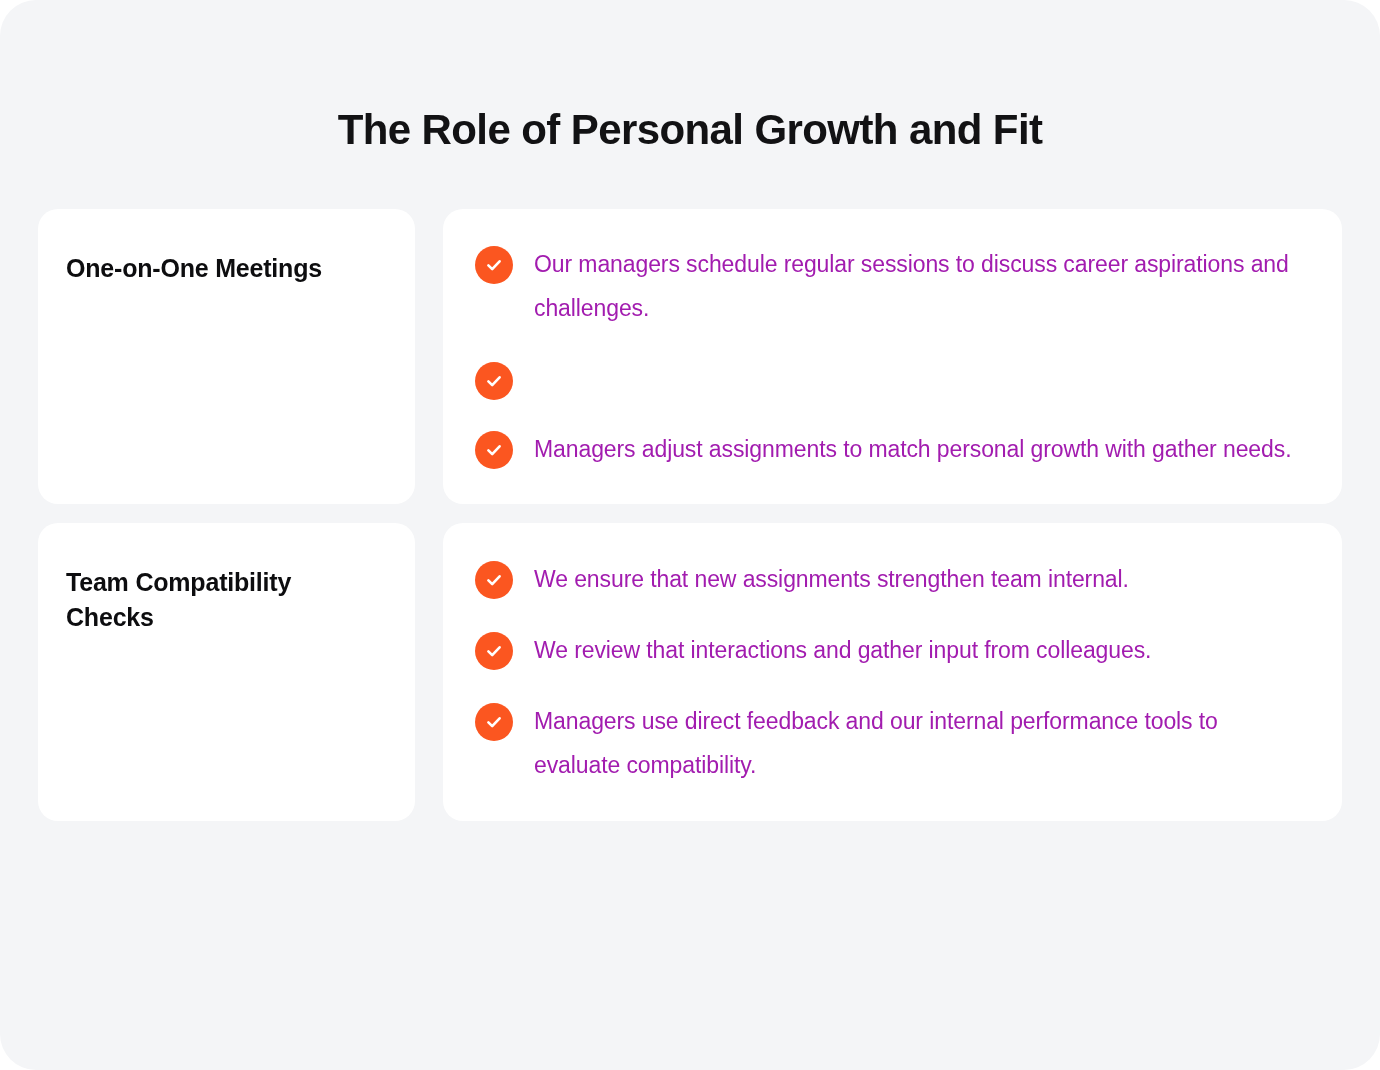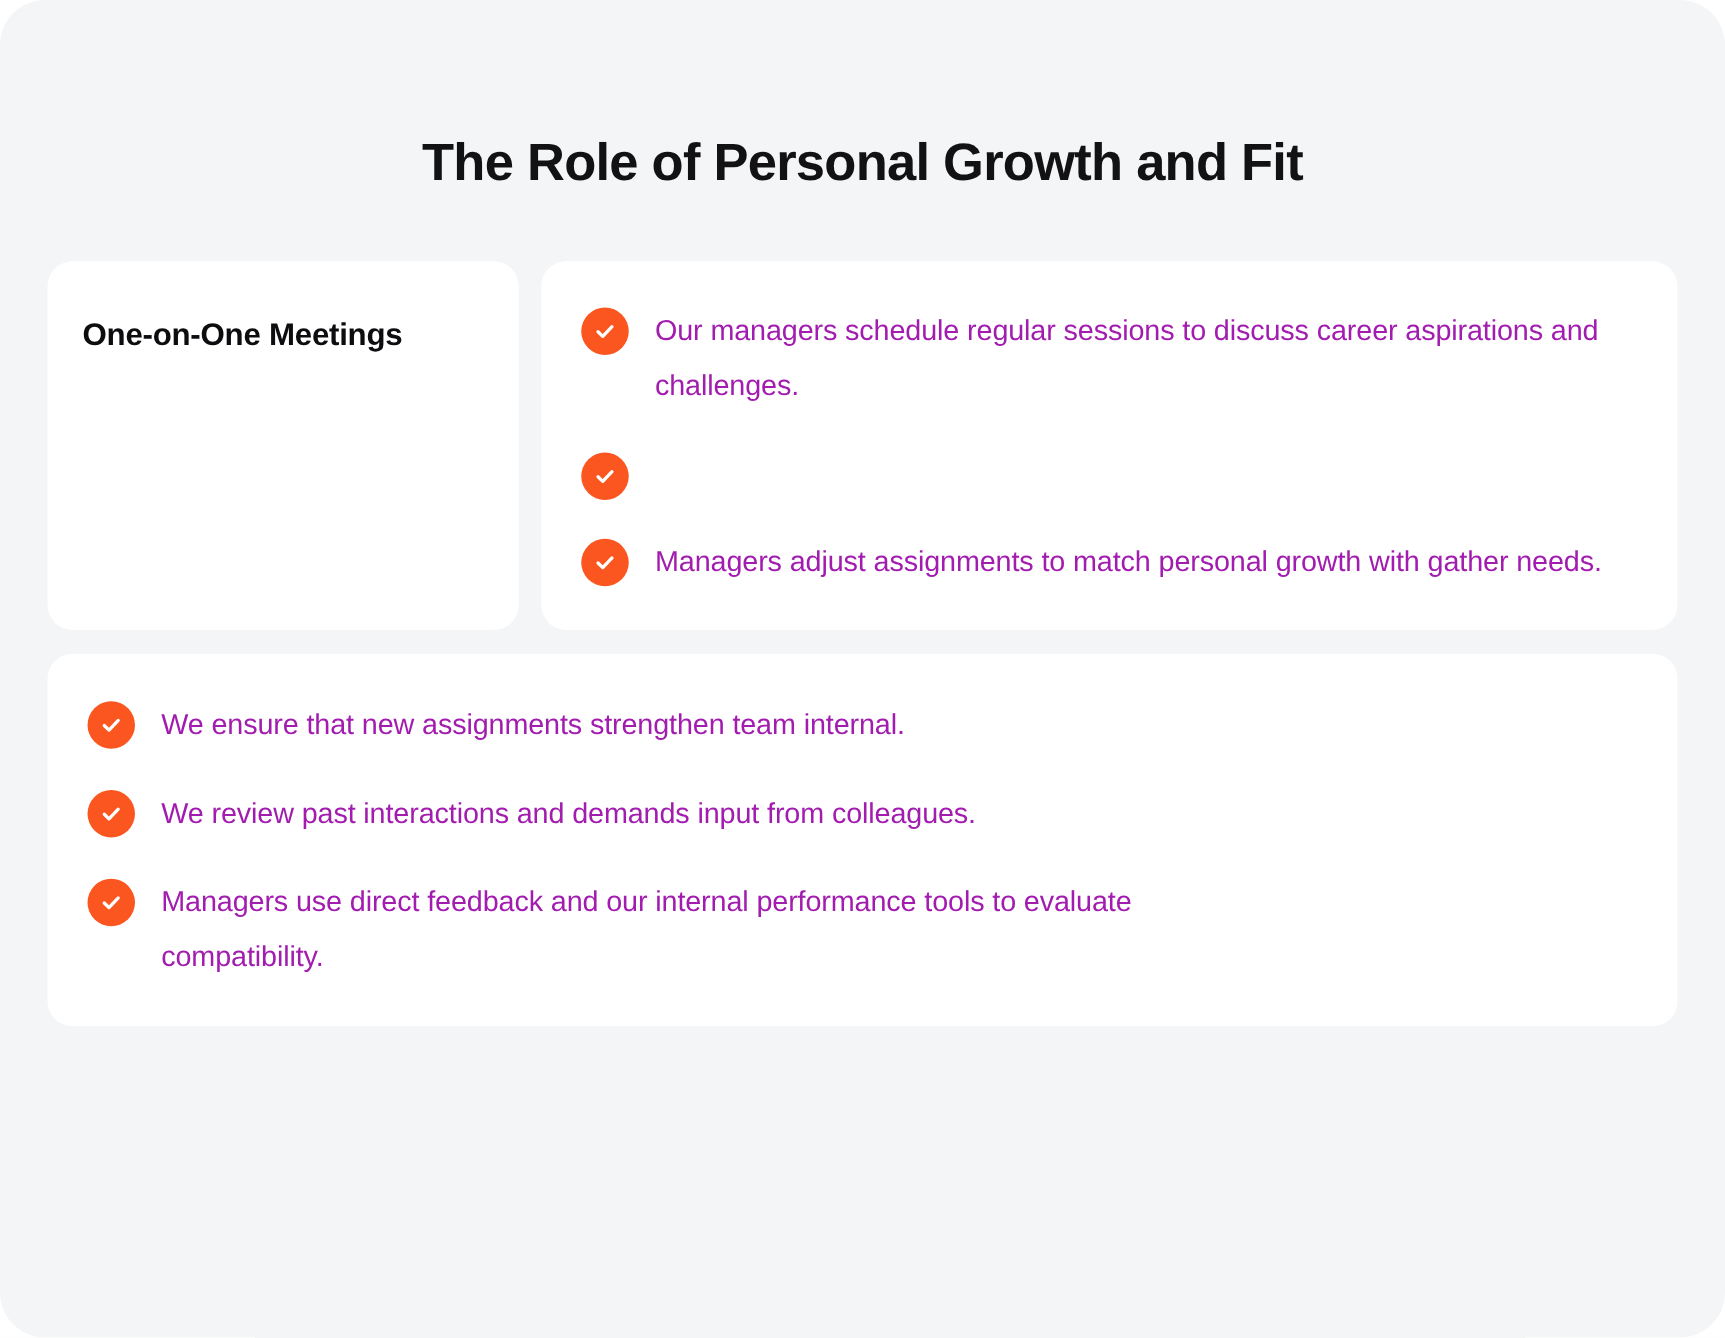--- a/index.html
+++ b/index.html
@@ -39,21 +39,21 @@
   .rows {
     margin-top: 55px;
     padding: 0 38px;
     display: flex;
     flex-direction: column;
     gap: 19px;
   }
 
   .row {
     display: flex;
-    gap: 18px;
+    gap: 28px;
     align-items: stretch;
   }
 
   .label-card {
     flex: 0 0 377px;
     width: 377px;
     background: #ffffff;
     border-radius: 20px;
     padding: 42px 28px 28px 28px;
     box-sizing: border-box;
@@ -151,38 +151,41 @@
               <path d="M4.4 10.4 L8.2 14.1 L15.6 6.3" fill="none" stroke="#ffffff" stroke-width="2.6" stroke-linecap="round" stroke-linejoin="round"></path>
             </svg>
           </span>
           <span class="bullet-text">Managers adjust assignments to match personal growth with gather needs.</span>
         </div>
 
       </div>
     </div>
 
     <div class="row row-2">
+      <div class="label-card">
+        <div class="label-card-title">Team Compatibility Checks</div>
+      </div>
       <div class="items-card">
 
         <div class="bullet">
           <span class="check-icon">
             <svg width="20" height="20" viewBox="0 0 20 20" aria-hidden="true">
               <path d="M4.4 10.4 L8.2 14.1 L15.6 6.3" fill="none" stroke="#ffffff" stroke-width="2.6" stroke-linecap="round" stroke-linejoin="round"></path>
             </svg>
           </span>
           <span class="bullet-text">We ensure that new assignments strengthen team internal.</span>
         </div>
 
         <div class="bullet">
           <span class="check-icon">
             <svg width="20" height="20" viewBox="0 0 20 20" aria-hidden="true">
               <path d="M4.4 10.4 L8.2 14.1 L15.6 6.3" fill="none" stroke="#ffffff" stroke-width="2.6" stroke-linecap="round" stroke-linejoin="round"></path>
             </svg>
           </span>
-          <span class="bullet-text">We review past interactions and demands input from colleagues.</span>
+          <span class="bullet-text">We review that interactions and gather input from colleagues.</span>
         </div>
 
         <div class="bullet">
           <span class="check-icon">
             <svg width="20" height="20" viewBox="0 0 20 20" aria-hidden="true">
               <path d="M4.4 10.4 L8.2 14.1 L15.6 6.3" fill="none" stroke="#ffffff" stroke-width="2.6" stroke-linecap="round" stroke-linejoin="round"></path>
             </svg>
           </span>
           <span class="bullet-text">Managers use direct feedback and our internal performance tools to evaluate compatibility.</span>
         </div>

